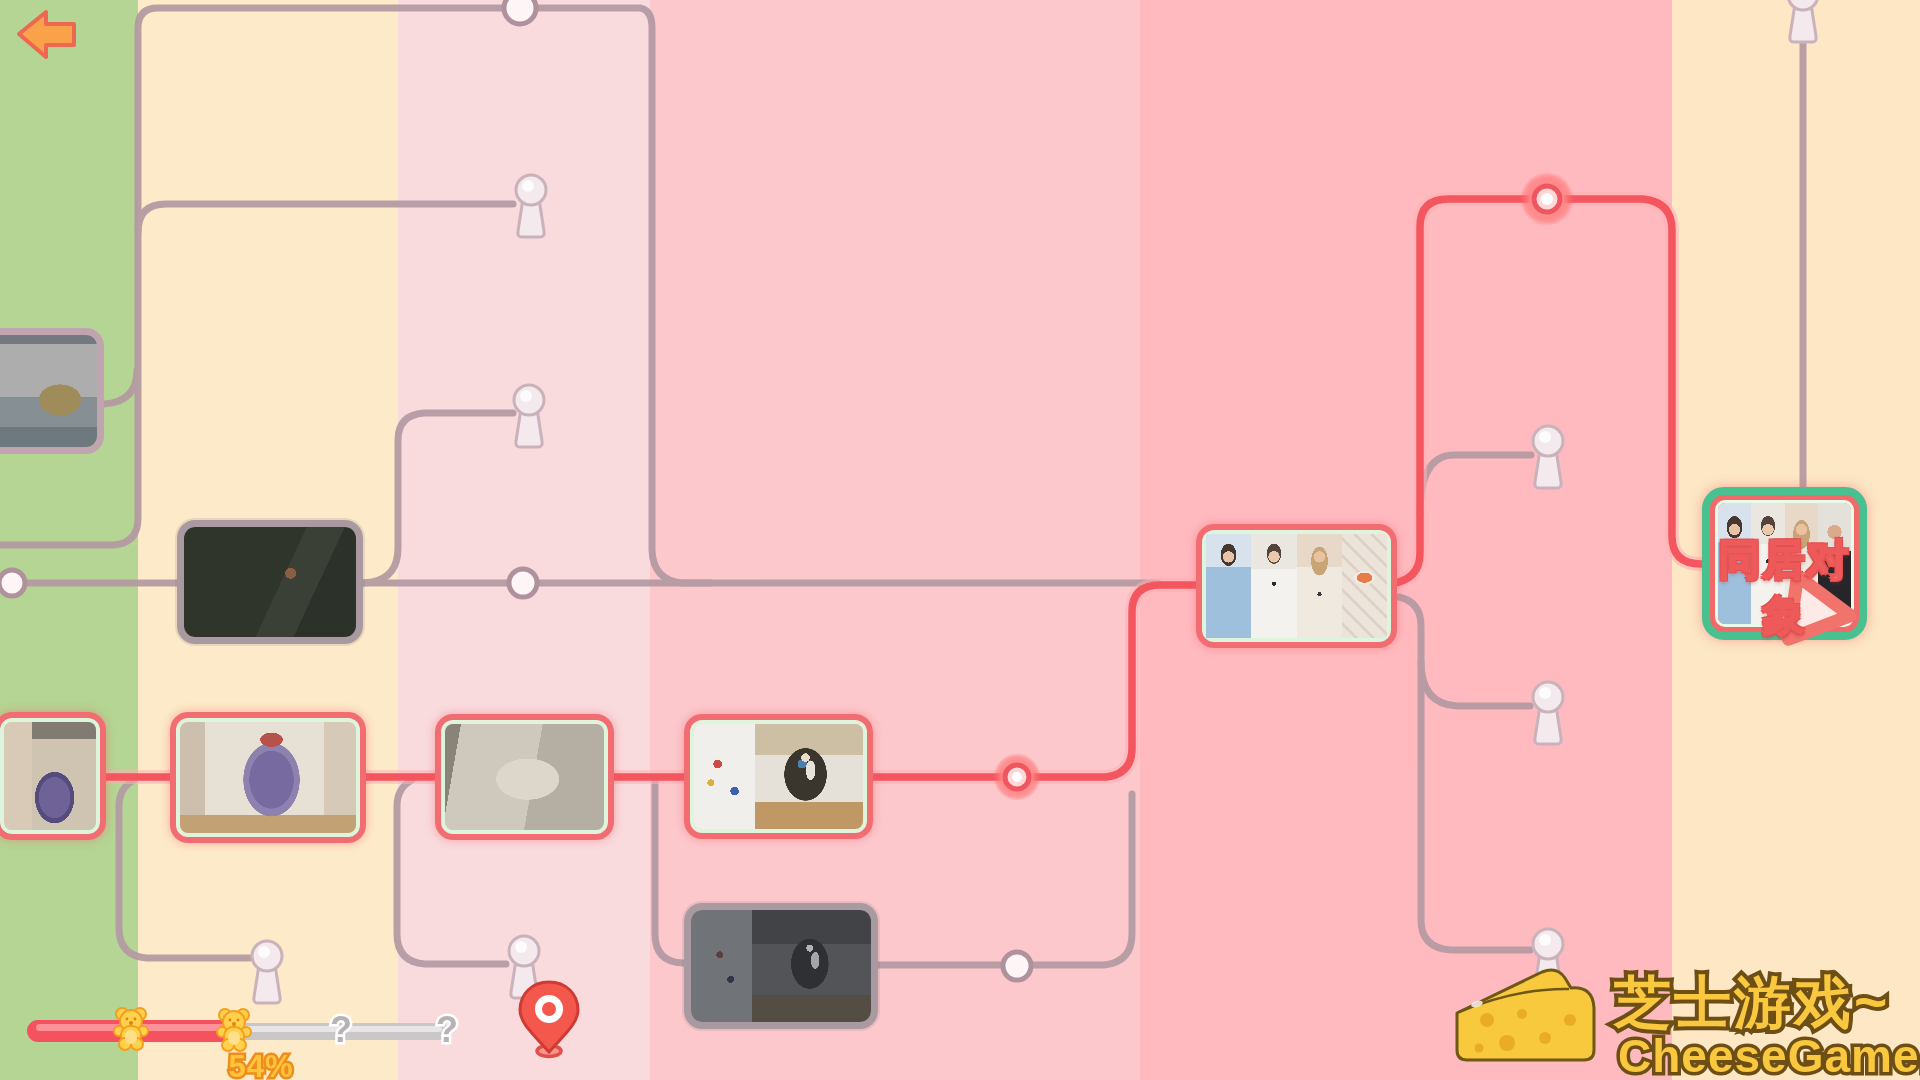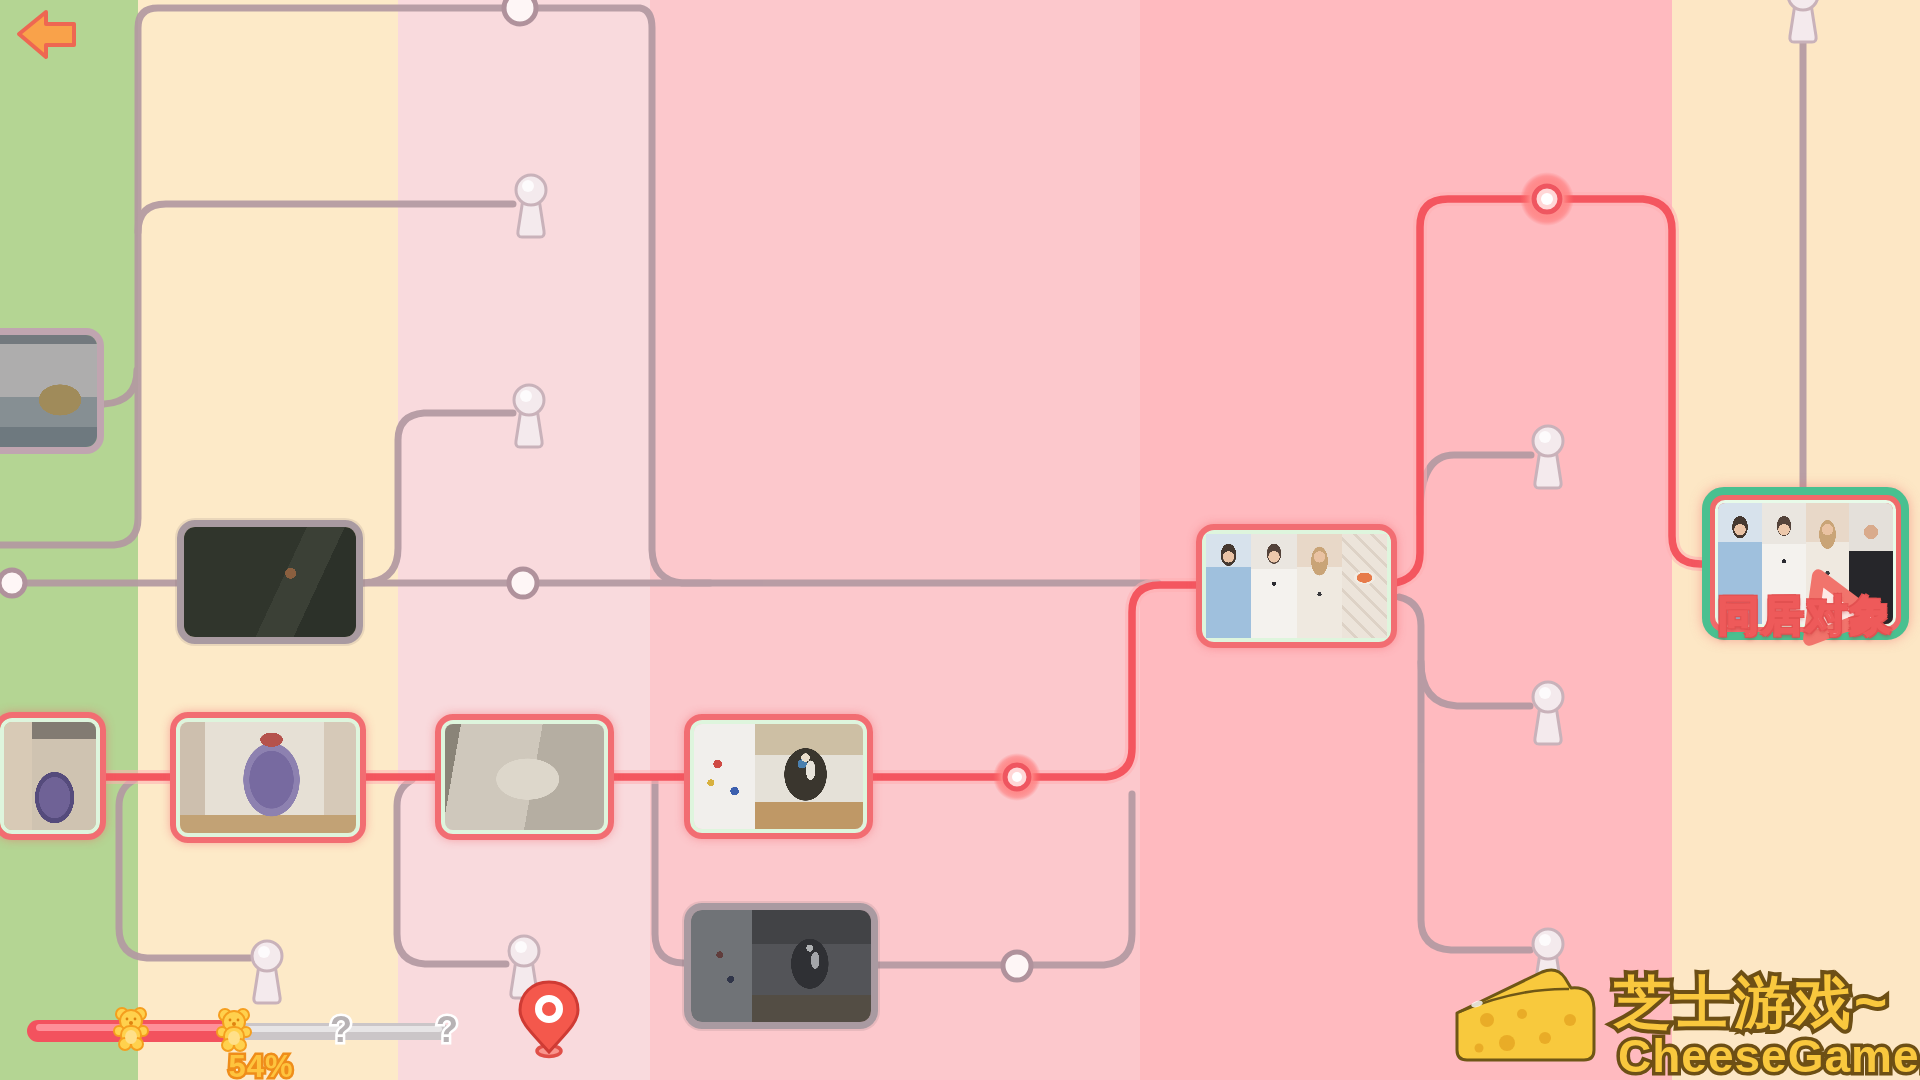--- a/index.html
+++ b/index.html
@@ -80,21 +80,21 @@
      radial-gradient(circle 8px at 50% 22%, #eac2a2 0 70%, transparent 71%),
      radial-gradient(ellipse 15px 26px at 50% 26%, #c9a477 0 55%, transparent 56%),
      linear-gradient(180deg,#e8d8c8 0 32%,#efe9e0 32% 100%);}
   .p-quilt{background:
      radial-gradient(ellipse 14px 9px at 50% 42%, #e77b4a 0 55%, #f2ebe2 56% 75%, transparent 76%),
      repeating-linear-gradient(45deg,#ece4da 0 9px,#ddd2c6 9px 12px),#e8e0d6;}
   .p-man-bald{background:
      radial-gradient(circle 10px at 50% 24%, #d9ab8c 0 70%, transparent 71%),
      linear-gradient(180deg,#e4e0da 0 40%,#26262a 40% 100%);}
   
-  #node-featured{position:absolute;left:1702px;top:487px;width:207px;height:153px;z-index:4;
+  #node-featured{position:absolute;left:1702px;top:487px;width:165px;height:153px;z-index:4;
      border:8px solid #49c090;border-radius:22px;box-sizing:border-box;background:#f06a6a;box-shadow:0 0 12px rgba(240,106,106,.5);}
   #node-featured .inner{position:absolute;inset:5px;border:3px solid #e8fbe9;border-radius:10px;overflow:hidden;}
   #node-featured .playwrap{position:absolute;left:50%;top:50%;transform:translate(-50%,-54%) rotate(8deg);z-index:2;}
   #node-featured .caption{position:absolute;left:0;right:0;bottom:-12px;z-index:3;text-align:center;
      font-size:42px;font-weight:700;color:#ffffff;-webkit-text-stroke:2px #ee5a5a;
      text-shadow:2px 2px 0 #e25050,-2px 2px 0 #e25050,2px -2px 0 #e25050,-2px -2px 0 #e25050,0 3px 4px rgba(180,40,40,.6);
      letter-spacing:2px;}
 </style>
 </head>
 <body>

